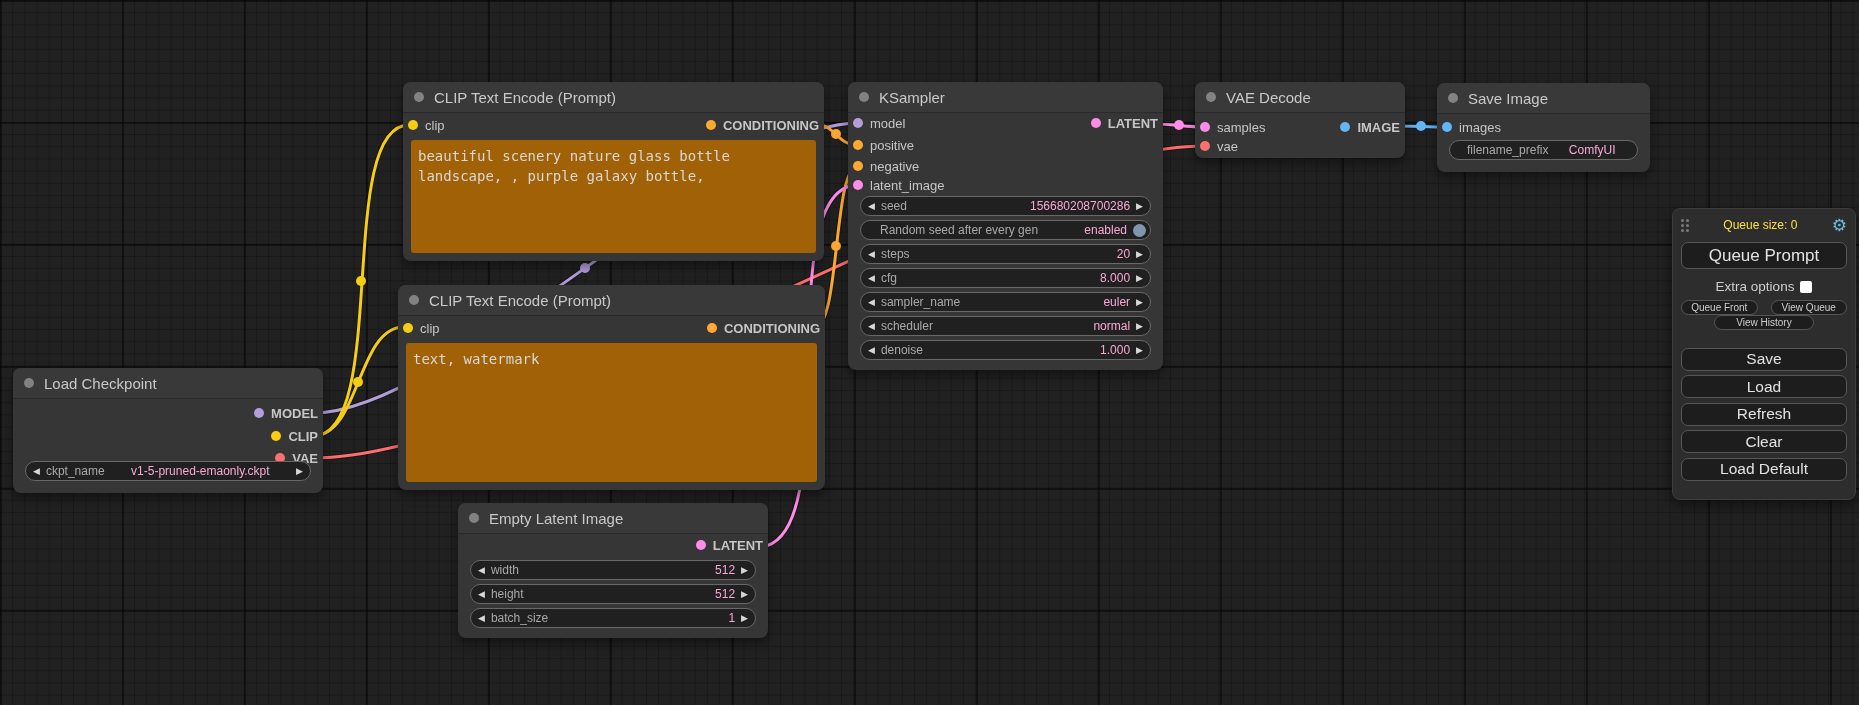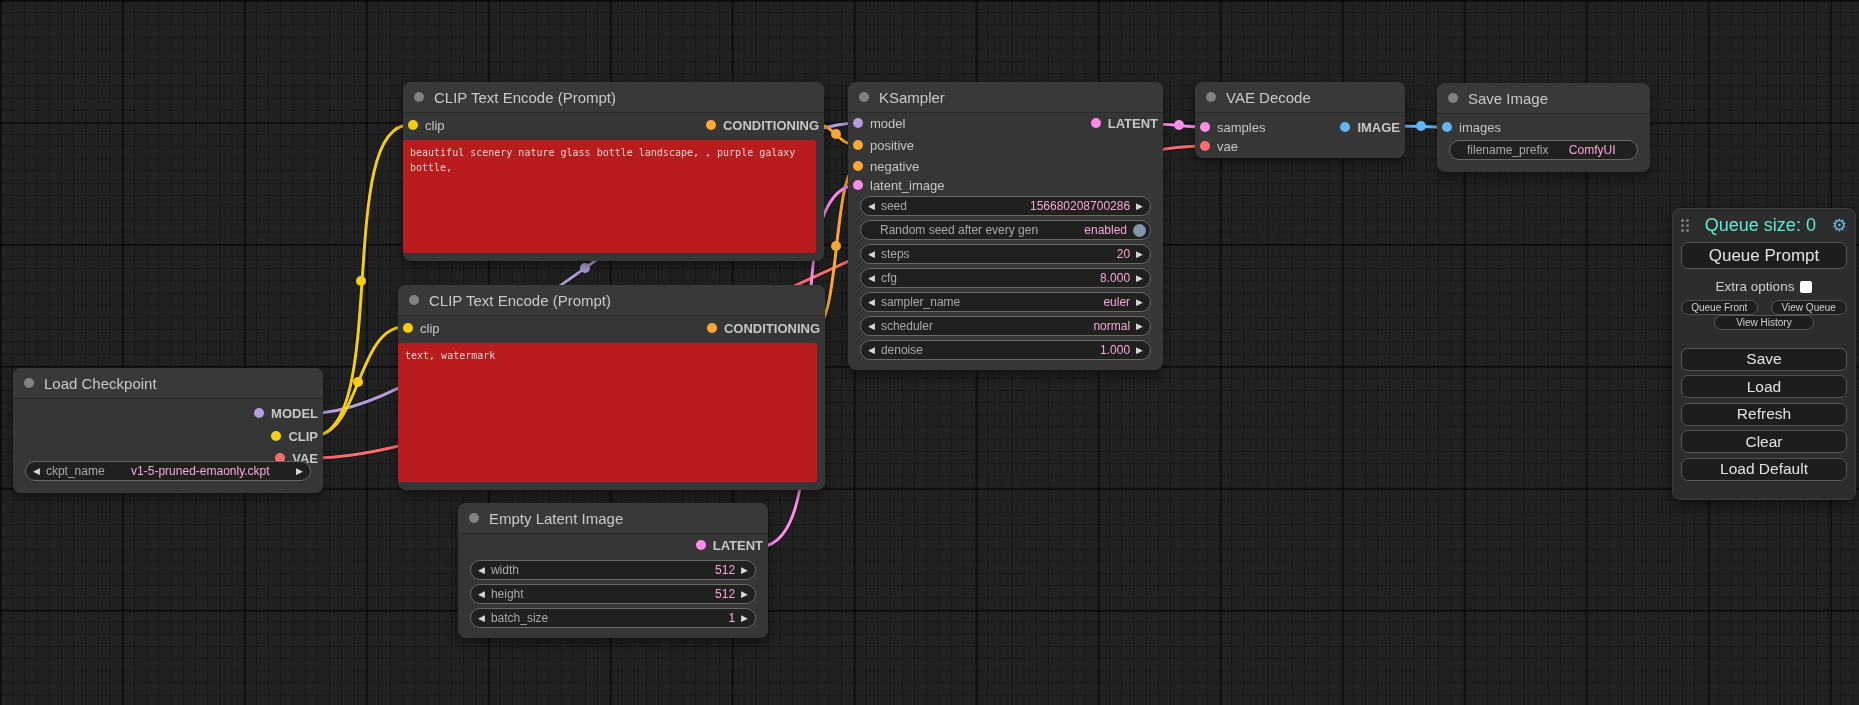--- a/index.html
+++ b/index.html
@@ -26,31 +26,31 @@
   .sdot{width:10px;height:10px;border-radius:50%;flex:0 0 auto;}
   .widget{position:absolute;left:12px;right:12px;height:20px;background:#202020;
     border:1px solid #686868;border-radius:11px;display:flex;align-items:center;
     padding:0 7px;font-size:12px;gap:6px;white-space:nowrap;box-sizing:border-box;}
   .arrow{color:#d8d8d8;font-size:9px;line-height:1;flex:0 0 auto;}
   .wlabel{color:#a9a9a9;}
   .wvalue{color:#f9a8d4;}
   .wvalue.right{margin-left:auto;}
   .wvalue.center{margin-left:auto;margin-right:auto;}
   .toggle{width:13px;height:13px;border-radius:50%;background:#8096ad;flex:0 0 auto;margin-right:-3px;}
-  .prompt-box{position:absolute;left:0;right:8px;background:#b91c1c;border-radius:3px;
-    color:#d8d8d8;font-family:"DejaVu Sans Mono",monospace;font-size:10px;line-height:1.45;
+  .prompt-box{position:absolute;left:8px;right:8px;background:#a16207;border-radius:3px;
+    color:#d8d8d8;font-family:"DejaVu Sans Mono",monospace;font-size:14px;line-height:1.45;
     padding:6px 7px;box-sizing:border-box;overflow:hidden;}
   
   #queue-panel{position:absolute;left:1672px;top:208px;width:184px;height:292px;z-index:3;
     background:#2d2d2d;border:1px solid #3d3d3d;border-radius:8px;box-sizing:border-box;
     padding:7px 8px;box-shadow:0 5px 14px rgba(0,0,0,.5);}
   .qp-header{display:flex;align-items:center;justify-content:space-between;height:18px;}
   .drag-dots{display:grid;grid-template-columns:repeat(2,3px);grid-auto-rows:3px;gap:2px;cursor:grab;}
   .drag-dots i{background:#7a7a7a;border-radius:50%;}
-  .qp-size{color:#5eead4;font-size:18px;}
+  .qp-size{color:#fde047;font-size:12px;}
   .gear{color:#6cb9da;font-size:17px;line-height:1;cursor:pointer;}
   .qbtn{display:flex;align-items:center;justify-content:center;background:#1d1d1d;
     border:1px solid #565656;border-radius:7px;color:#e2e2e2;cursor:pointer;box-sizing:border-box;}
   .qbtn.big{height:27px;font-size:17px;margin-top:8px;}
   .qbtn.med{height:23px;font-size:15.5px;margin-top:4.5px;}
   .qbtn.small{height:15px;font-size:10px;border-radius:9px;flex:1;color:#cfcfcf;}
   .extra-row{margin-top:10px;display:flex;align-items:center;justify-content:center;gap:6px;
     color:#cfcfcf;font-size:13.5px;}
   .checkbox{width:12px;height:12px;background:#ffffff;border-radius:2px;cursor:pointer;}
   .pill-row{display:flex;gap:13px;margin-top:6px;}

